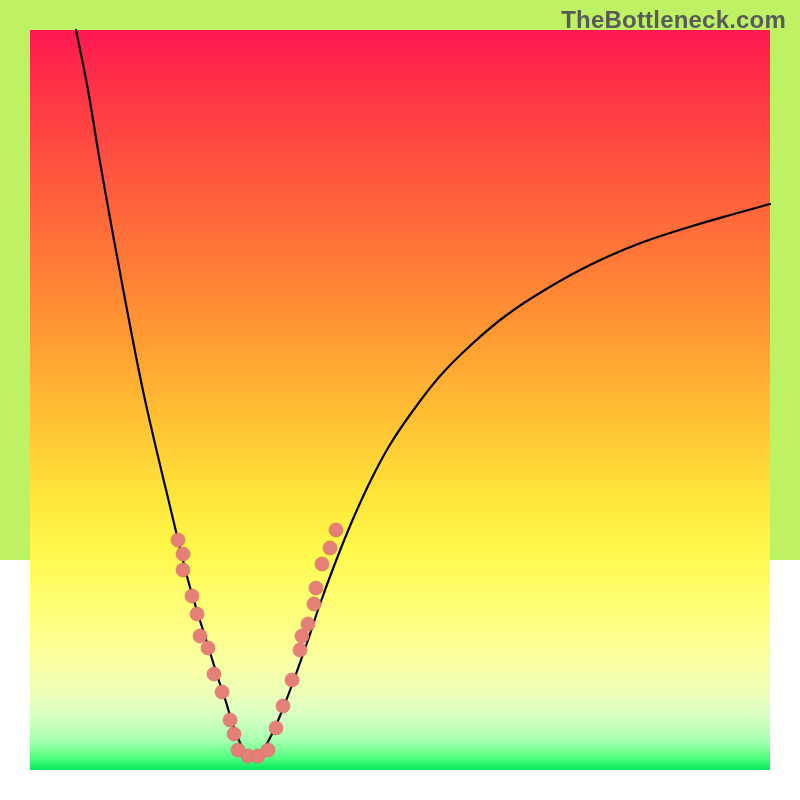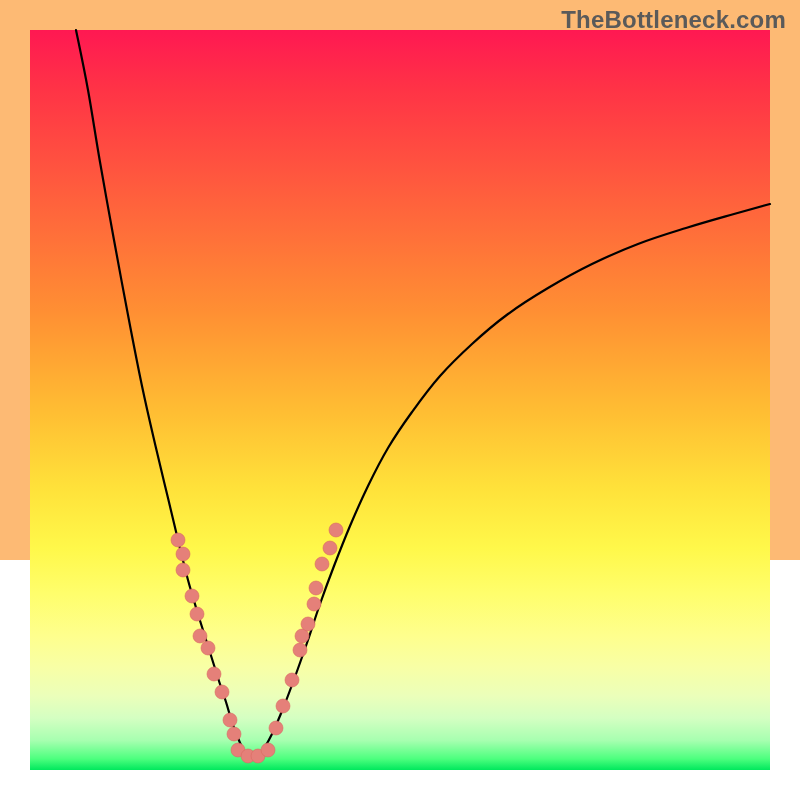--- a/index.html
+++ b/index.html
@@ -6,21 +6,21 @@
     margin: 0;
     padding: 0;
     width: 800px;
     height: 800px;
     overflow: hidden;
     font-family: Arial, Helvetica, sans-serif;
   }
   .frame {
     width: 800px;
     height: 560px;
-    background: #fdba74;
+    background: #bef264;
     position: relative;
   }
   .plot-area {
     position: absolute;
     left: 30px;
     top: 30px;
     width: 740px;
     height: 740px;
     
     background: linear-gradient(

